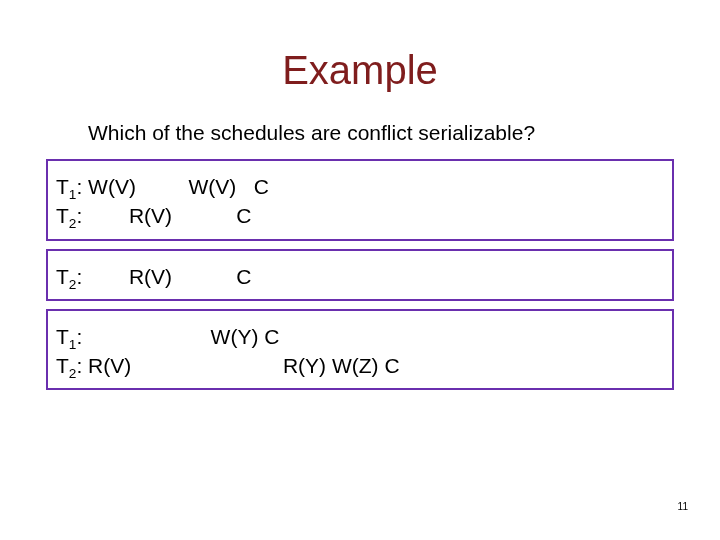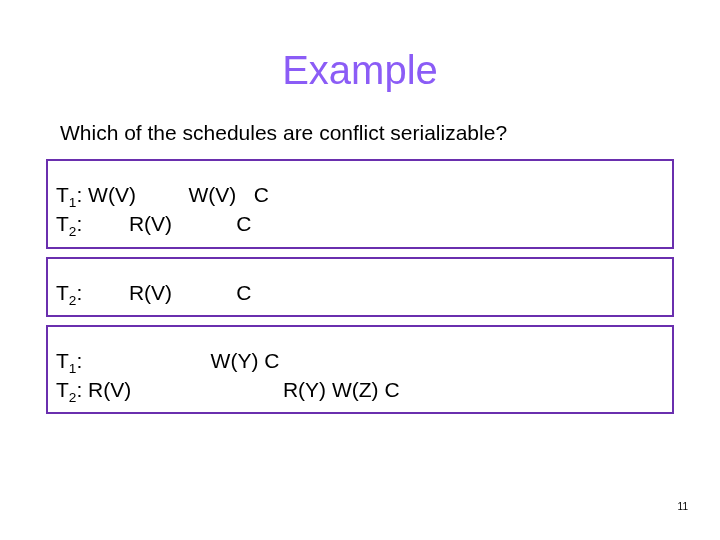--- a/index.html
+++ b/index.html
@@ -7,36 +7,36 @@
     padding: 0;
     width: 720px;
     height: 540px;
     background: #fff;
     font-family: Arial, Helvetica, sans-serif;
     position: relative;
   }
   .title {
     text-align: center;
     font-size: 40px;
-    color: #8b5cf6;
+    color: #7f1d1d;
     padding-top: 48px;
     padding-bottom: 28px;
     font-weight: 400;
   }
   .question {
     font-size: 21px;
     color: #000;
-    margin-left: 60px;
+    margin-left: 88px;
     margin-right: 60px;
     margin-bottom: 14px;
   }
   .box {
     border: 2px solid #6a2fae;
     margin: 8px 46px 8px 46px;
-    padding: 21px 8px 6px 8px;
+    padding: 13px 8px 6px 8px;
     font-size: 21px;
     line-height: 1.25;
     white-space: pre;
     font-family: Arial, Helvetica, sans-serif;
   }
   .sub { font-size: 0.65em; vertical-align: sub; }
   .pagenum {
     position: absolute;
     right: 32px;
     bottom: 28px;

